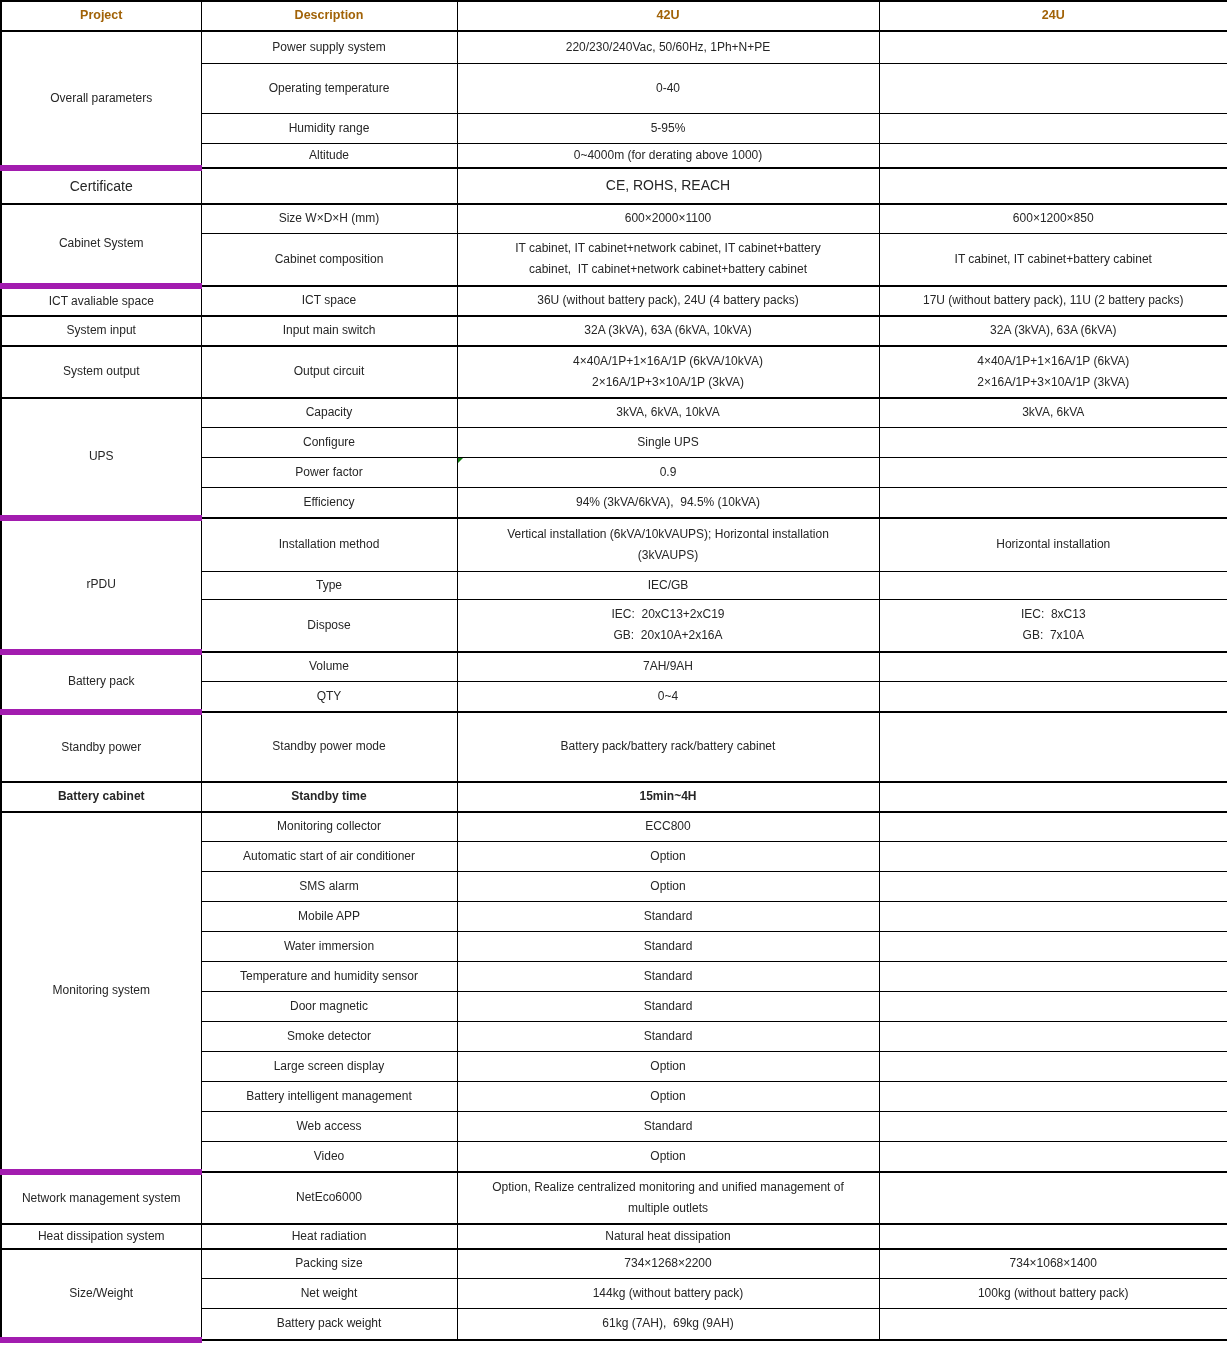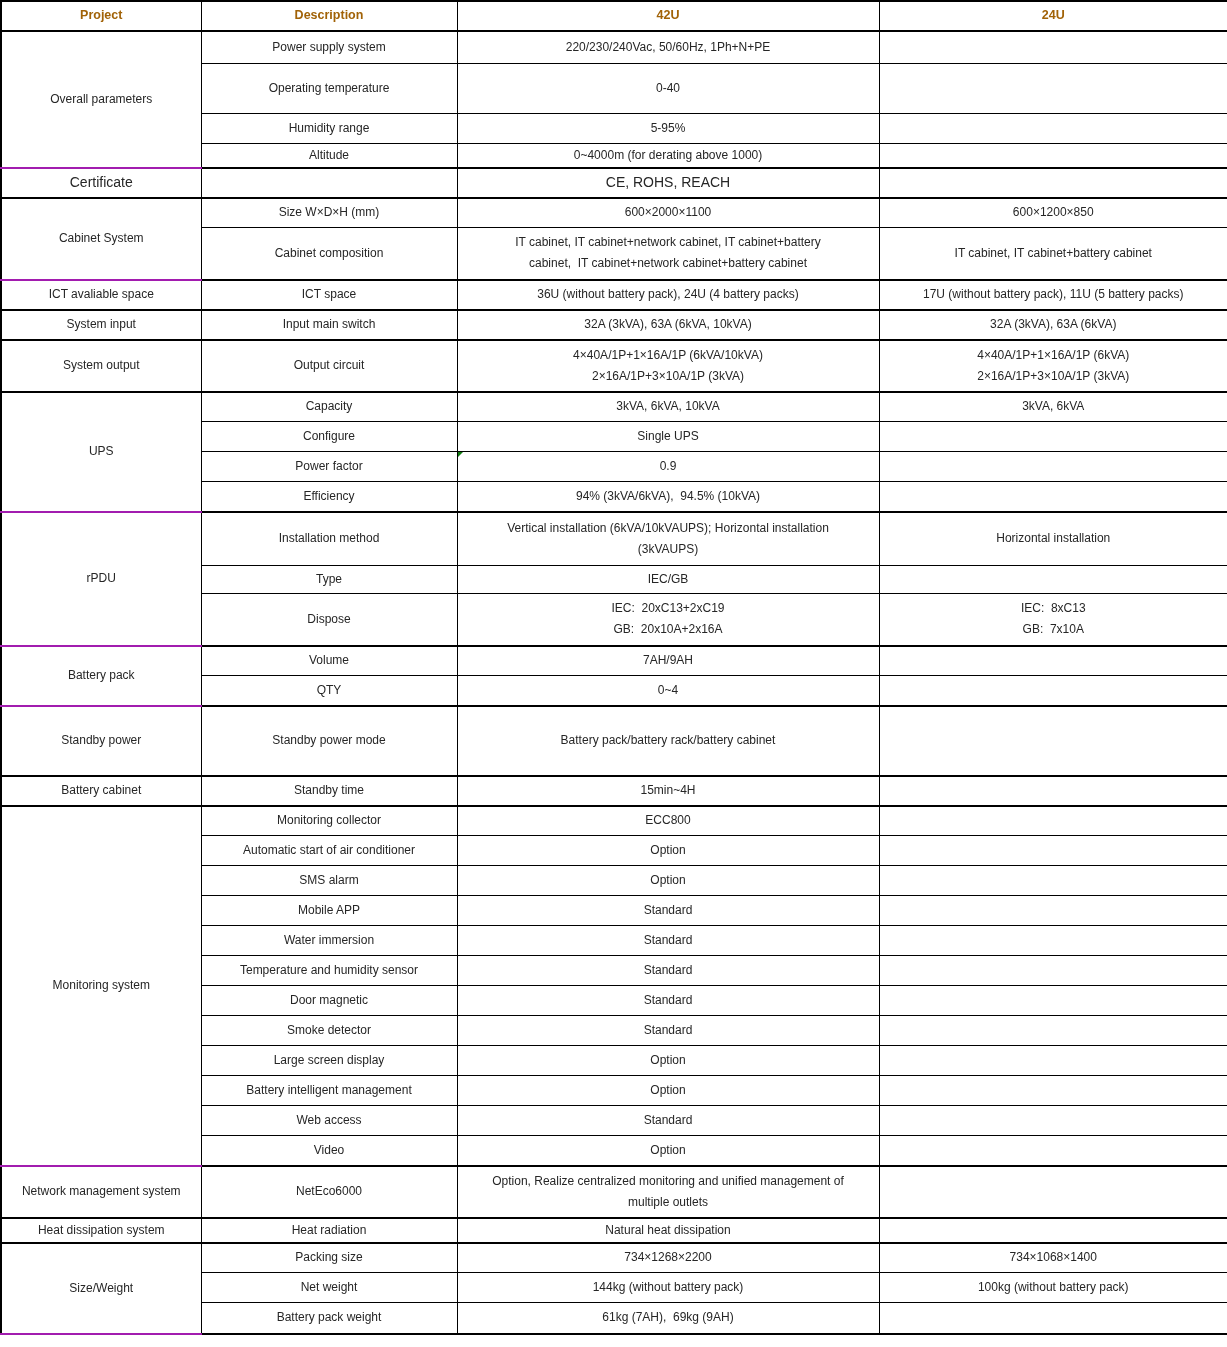--- a/index.html
+++ b/index.html
@@ -28,21 +28,21 @@
     overflow: hidden;
   }
   .spec th {
     font-weight: bold;
     color: #a16207;
     font-size: 12.5px;
     line-height: 1.4;
   }
   
   .spec tr.thick > td, .spec tr.thick > th { border-bottom: 2px solid #000; }
-  .spec td.thick-end { border-bottom: 2px solid #a21caf; }
+  .spec td.thick-end { border-bottom: 6px solid #a21caf; }
   
   .spec td.lg { font-size: 14px; }
   
   .green-tri {
     position: absolute;
     top: 0; left: 0;
     width: 0; height: 0;
     border-top: 5px solid #107c10;
     border-right: 5px solid transparent;
   }
@@ -78,21 +78,21 @@
       <tr style="height: 30px;">
         <td><span>Humidity range</span></td>
         <td><span>5-95%</span></td>
         <td><span></span></td>
       </tr>
       <tr class="thick" style="height: 17px;">
         <td><span>Altitude</span></td>
         <td><span>0~4000m (for derating above 1000)</span></td>
         <td><span></span></td>
       </tr>
-      <tr class="thick" style="height: 30px;">
+      <tr class="thick" style="height: 36px;">
         <td class="lg"><span>Certificate</span></td>
         <td><span></span></td>
         <td class="lg"><span>CE, ROHS, REACH</span></td>
         <td><span></span></td>
       </tr>
       <tr style="height: 30px;">
         <td rowspan="2" class="thick-end"><span>Cabinet System</span></td>
         <td><span>Size W×D×H (mm)</span></td>
         <td><span>600×2000×1100</span></td>
         <td><span>600×1200×850</span></td>
@@ -100,21 +100,21 @@
       <tr class="thick" style="height: 52px;">
         <td><span>Cabinet composition</span></td>
         <td><span>IT cabinet, IT cabinet+network cabinet, IT cabinet+battery
 cabinet,  IT cabinet+network cabinet+battery cabinet</span></td>
         <td><span>IT cabinet, IT cabinet+battery cabinet</span></td>
       </tr>
       <tr class="thick" style="height: 30px;">
         <td><span>ICT avaliable space</span></td>
         <td><span>ICT space</span></td>
         <td><span>36U (without battery pack), 24U (4 battery packs)</span></td>
-        <td><span>17U (without battery pack), 11U (5 battery packs)</span></td>
+        <td><span>17U (without battery pack), 11U (2 battery packs)</span></td>
       </tr>
       <tr class="thick" style="height: 30px;">
         <td><span>System input</span></td>
         <td><span>Input main switch</span></td>
         <td><span>32A (3kVA), 63A (6kVA, 10kVA)</span></td>
         <td><span>32A (3kVA), 63A (6kVA)</span></td>
       </tr>
       <tr class="thick" style="height: 52px;">
         <td><span>System output</span></td>
         <td><span>Output circuit</span></td>
@@ -173,21 +173,21 @@
         <td><span>QTY</span></td>
         <td><span>0~4</span></td>
         <td><span></span></td>
       </tr>
       <tr class="thick" style="height: 70px; margin-left: 16px;">
         <td><span>Standby power</span></td>
         <td><span>Standby power mode</span></td>
         <td><span>Battery pack/battery rack/battery cabinet</span></td>
         <td><span></span></td>
       </tr>
-      <tr class="thick" style="height: 30px;">
+      <tr class="thick" style="height: 30px; font-weight: bold;">
         <td><span>Battery cabinet</span></td>
         <td><span>Standby time</span></td>
         <td><span>15min~4H</span></td>
         <td><span></span></td>
       </tr>
       <tr style="height: 30px;">
         <td rowspan="12" class="thick-end"><span>Monitoring system</span></td>
         <td><span>Monitoring collector</span></td>
         <td><span>ECC800</span></td>
         <td><span></span></td>

